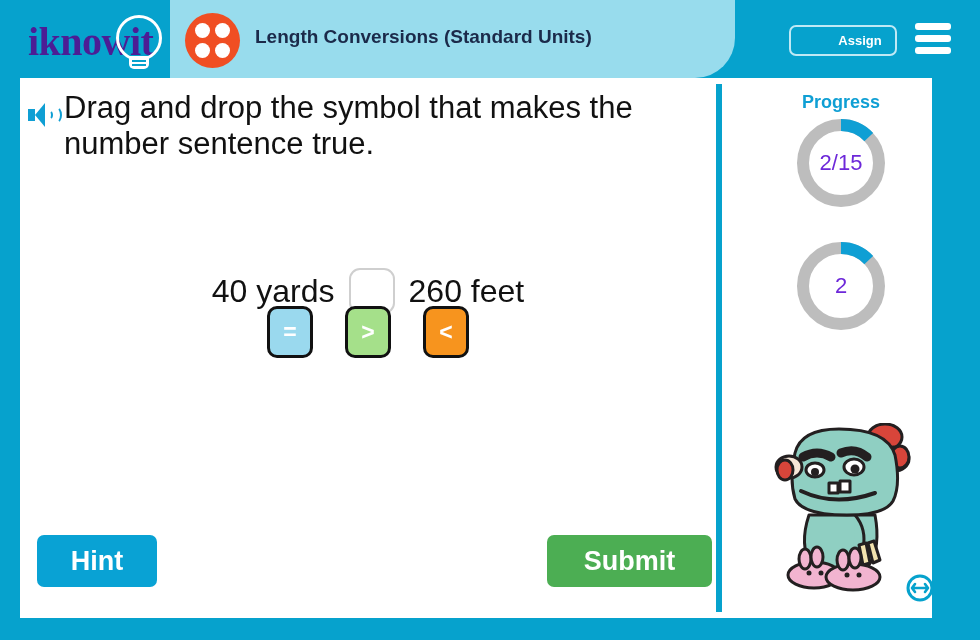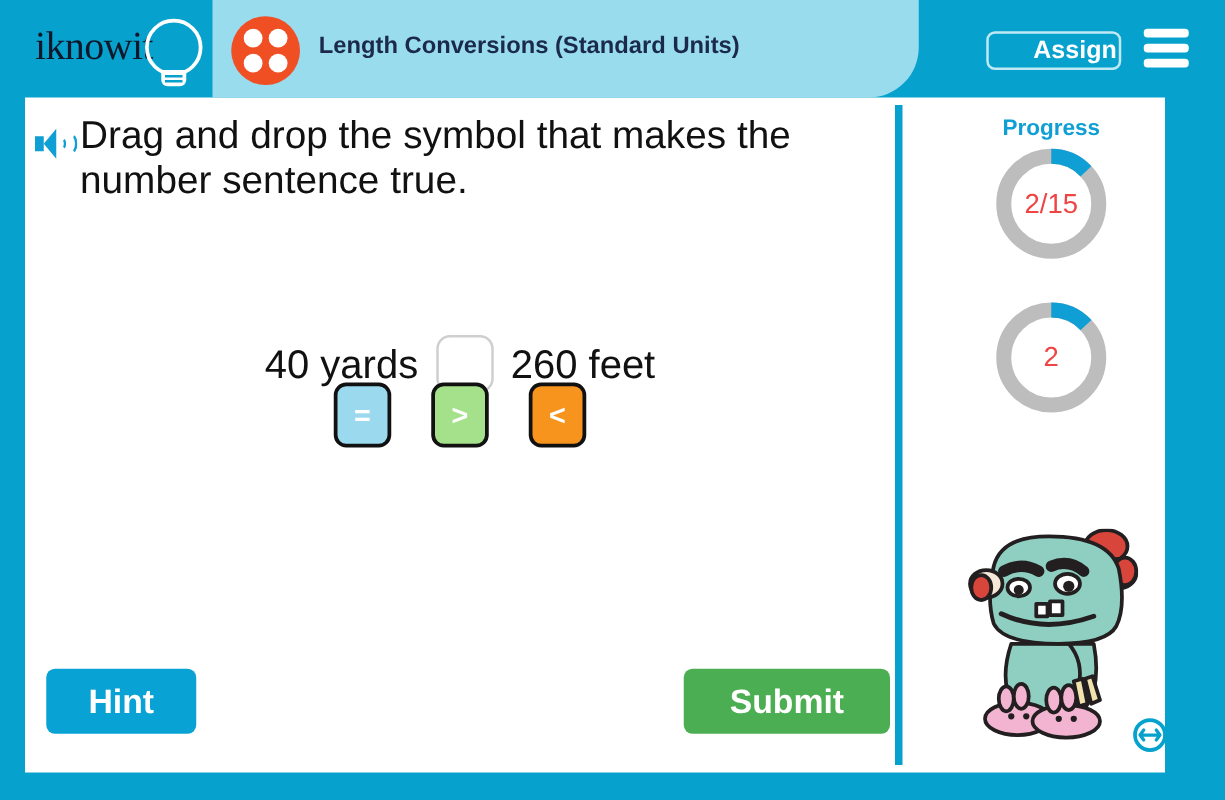--- a/index.html
+++ b/index.html
@@ -22,22 +22,22 @@
     background: #06a2cd;
     overflow: hidden;
   }
   .logo {
     position: absolute; left: 24px; top: 12px;
     width: 140px; height: 56px;
   }
   .logo-text {
     position: absolute; left: 4px; top: 6px;
     font-family: "Liberation Serif", serif;
-    font-size: 32px; font-weight: normal;
-    color: #0f172a; letter-spacing: -0.5px;
+    font-size: 40px; font-weight: bold;
+    color: #4c1d95; letter-spacing: -0.5px;
   }
   .logo-bulb {
     position: absolute; left: 92px; top: 3px;
     width: 46px; height: 46px;
     border: 3px solid #ffffff; border-radius: 50%;
     background: transparent;
   }
   .logo-bulb-base {
     position: absolute; left: 105px; top: 44px;
     width: 20px; height: 13px;
@@ -74,21 +74,21 @@
     position: absolute; left: 255px; top: 26px;
     font-size: 19px; font-weight: bold;
     color: #1b2a4a; white-space: nowrap;
   }
 
   .assign-btn {
     position: absolute; left: 789px; top: 25px;
     width: 108px; height: 31px;
     border: 2px solid #bfe9f5; border-radius: 7px;
     background: transparent;
-    color: #ffffff; font-size: 20px; font-weight: bold;
+    color: #ffffff; font-size: 13px; font-weight: bold;
     line-height: 27px; text-align: center;
     cursor: pointer;
     padding-left: 34px;
   }
   .menu-btn {
     position: absolute; left: 915px; top: 22px;
     width: 36px; height: 34px; cursor: pointer;
   }
   .menu-btn span {
     position: absolute; left: 0; width: 36px; height: 7px;
@@ -198,21 +198,21 @@
   .meter-label {
     font-size: 18px; font-weight: bold; color: #0f9fd4;
     margin-bottom: 4px;
   }
   .ring { position: relative; width: 92px; height: 92px; margin: 0 auto; }
   .ring svg { position: absolute; left: 0; top: 0; }
   .ring-value {
     position: absolute; left: 0; top: 0;
     width: 92px; height: 92px;
     display: flex; align-items: center; justify-content: center;
-    font-size: 22px; color: #ef4444;
+    font-size: 22px; color: #6d28d9;
   }
 
   .mascot { position: absolute; left: 45px; top: 345px; width: 165px; height: 170px; }
 
   .resize-btn {
     position: absolute; left: 905px; top: 573px;
     width: 30px; height: 30px; cursor: pointer;
   }
 
   

